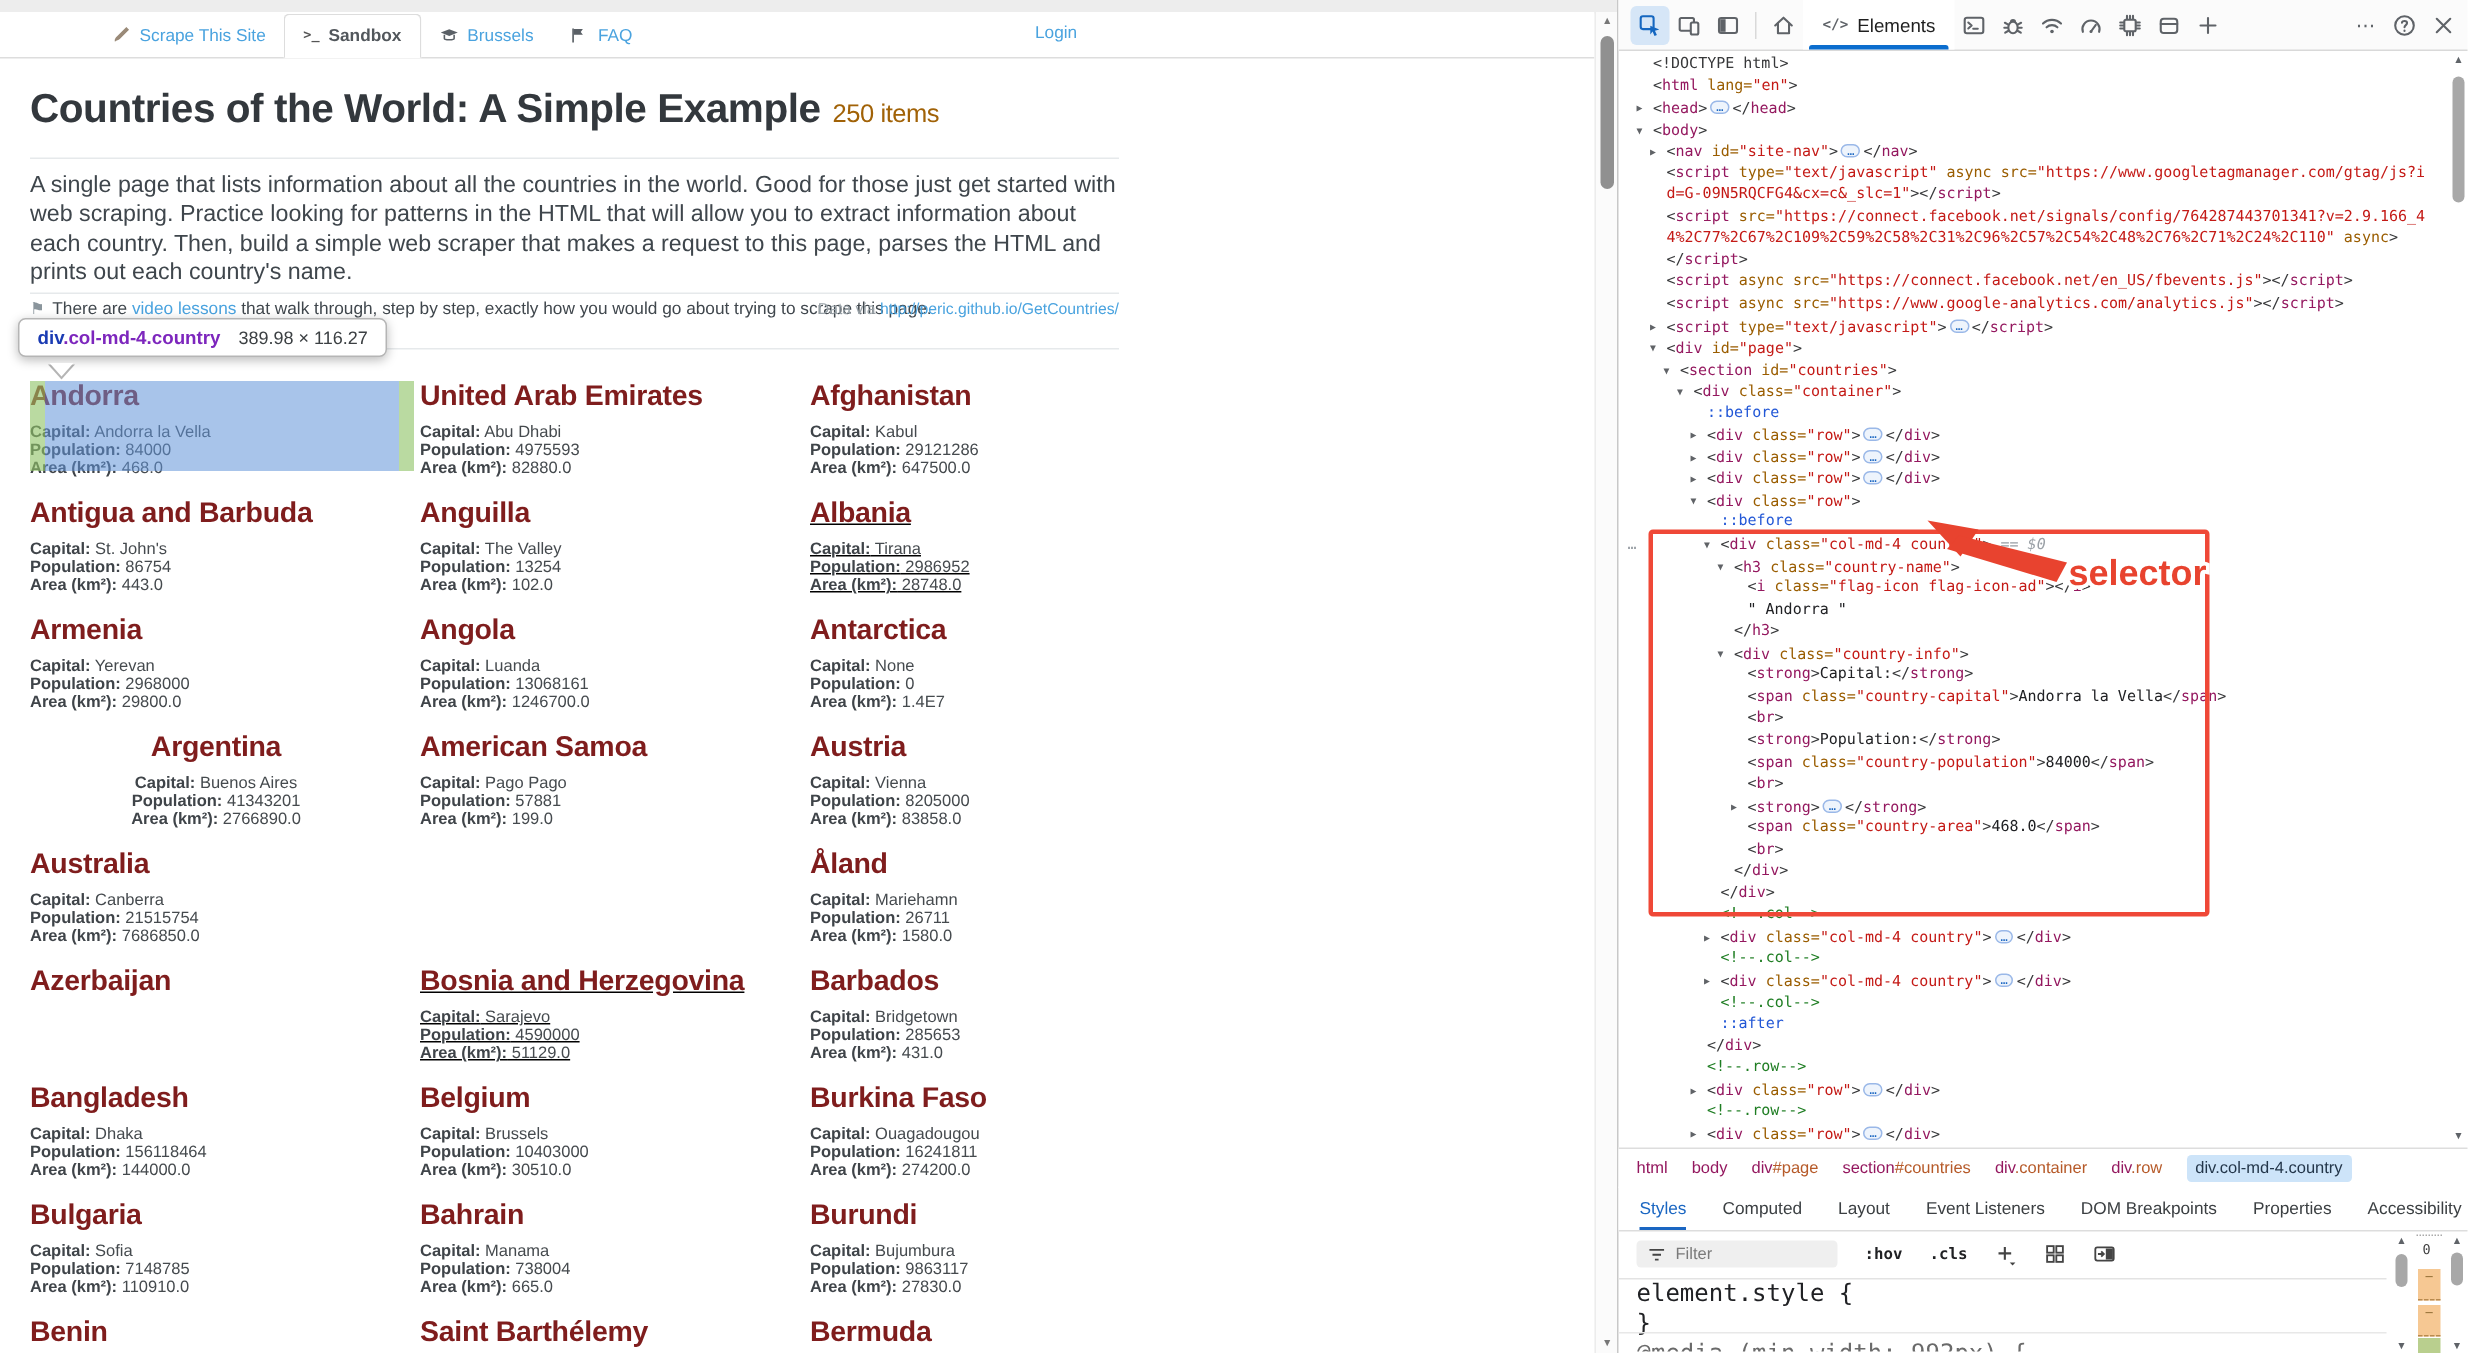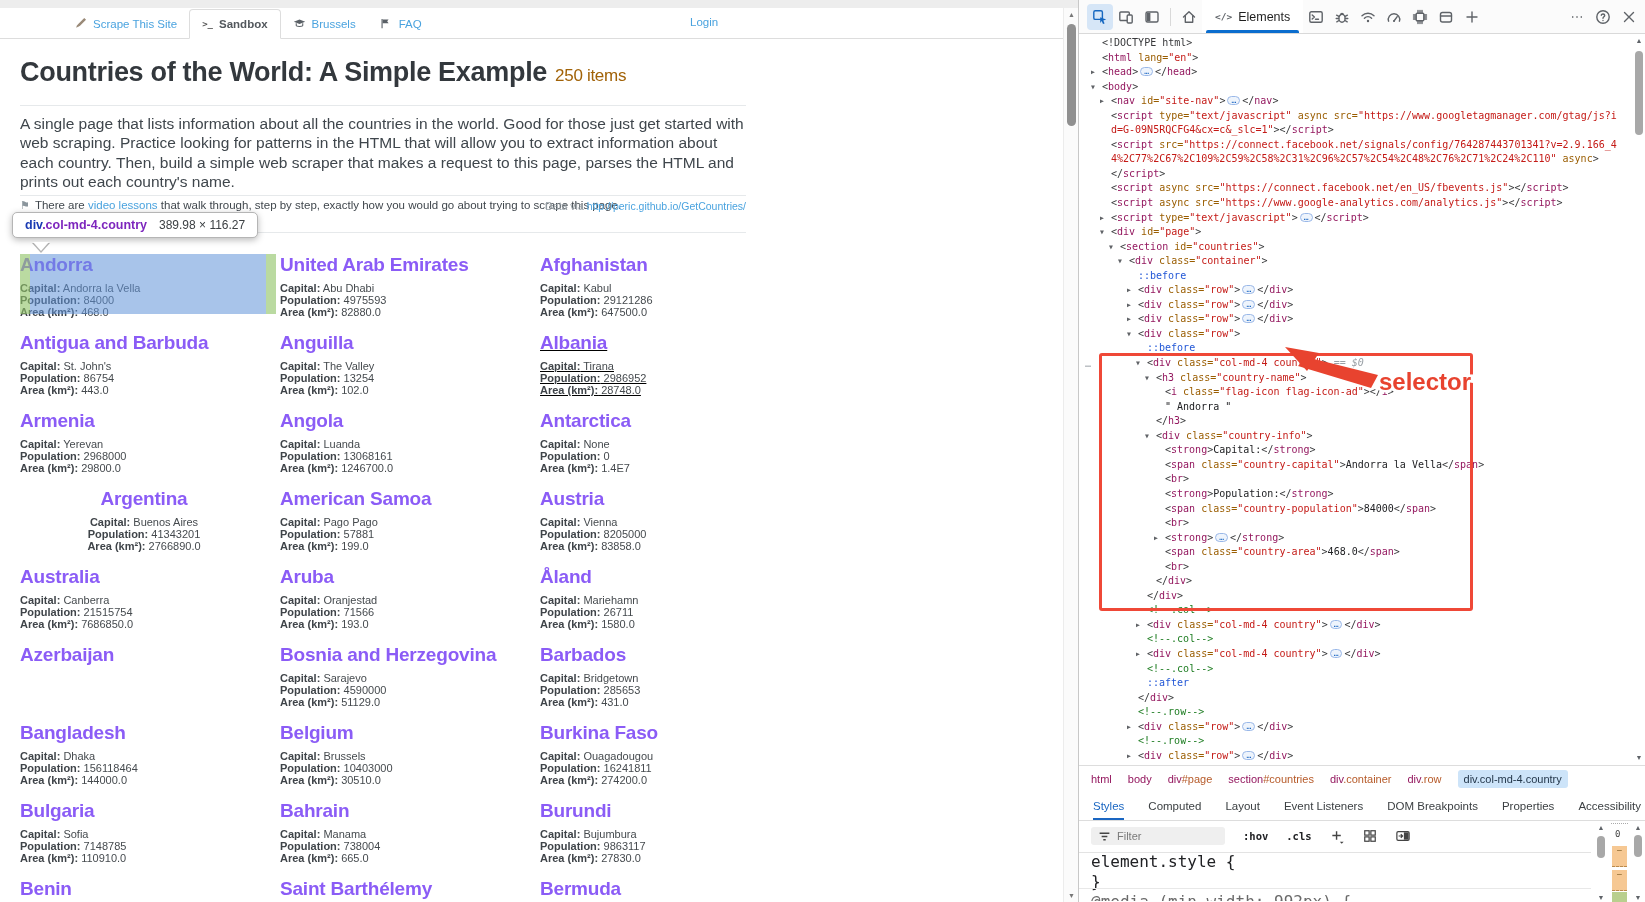--- a/index.html
+++ b/index.html
@@ -26,21 +26,21 @@
   #intro{position:absolute;left:20px;top:106px;width:724px;font-size:15.5px;line-height:19.4px;color:#3f464c}
   #hintrow{position:absolute;left:20px;top:191px;height:15px;font-size:11.5px;color:#40474d;white-space:nowrap}
   #hintrow .hlink{color:#4aa3df}
   #hintrow .hicon{color:#8a959c;font-size:11px;margin-right:5px}
   #datavia{position:absolute;left:400px;top:192px;width:346px;text-align:right;font-size:10.5px;color:#9aa3a9}
   #datavia a{color:#4aa3df;text-decoration:none}
 
   
   #countries{position:absolute;left:20px;top:246px;width:790px;height:656px}
   .ccard{position:absolute;width:248px}
-  .cname{font-size:19px;font-weight:bold;color:#8b5cf6;line-height:22px;margin:0 0 6px 0;letter-spacing:-.2px}
+  .cname{font-size:19px;font-weight:bold;color:#7f1d1d;line-height:22px;margin:0 0 6px 0;letter-spacing:-.2px}
   .cinfo{font-size:11px;line-height:12.2px;color:#454a4e}
   .cinfo b{font-weight:bold;color:#3f4449}
 
   
   #hl{position:absolute;left:20px;top:246px;width:256px;height:60px;z-index:5;pointer-events:none}
   #hl .pad{position:absolute;top:0;bottom:0;width:10px;background:rgba(144,196,104,.62)}
   #hl .padl{left:0}#hl .padr{right:0}
   #hl .ctr{position:absolute;left:10px;right:10px;top:0;bottom:0;background:rgba(96,148,216,.55)}
 
   
@@ -279,29 +279,21 @@
         </div>
       </div>
       <div class="ccard" style="left: 260px; top: 234px;">
         <div class="cname">American Samoa</div>
         <div class="cinfo">
           <div><b>Capital:</b> Pago Pago</div>
           <div><b>Population:</b> 57881</div>
           <div><b>Area (km²):</b> 199.0</div>
         </div>
       </div>
-      <div class="ccard" style="left: 260px; top: 312px;">
-        <div class="cname">Aruba</div>
-        <div class="cinfo">
-          <div><b>Capital:</b> Oranjestad</div>
-          <div><b>Population:</b> 71566</div>
-          <div><b>Area (km²):</b> 193.0</div>
-        </div>
-      </div>
-      <div class="ccard" style="left: 260px; top: 390px;">
+      <div class="ccard" style="left: 260px; top: 390px; text-decoration: underline;">
         <div class="cname">Bosnia and Herzegovina</div>
         <div class="cinfo">
           <div><b>Capital:</b> Sarajevo</div>
           <div><b>Population:</b> 4590000</div>
           <div><b>Area (km²):</b> 51129.0</div>
         </div>
       </div>
       <div class="ccard" style="left: 260px; top: 468px;">
         <div class="cname">Belgium</div>
         <div class="cinfo">

